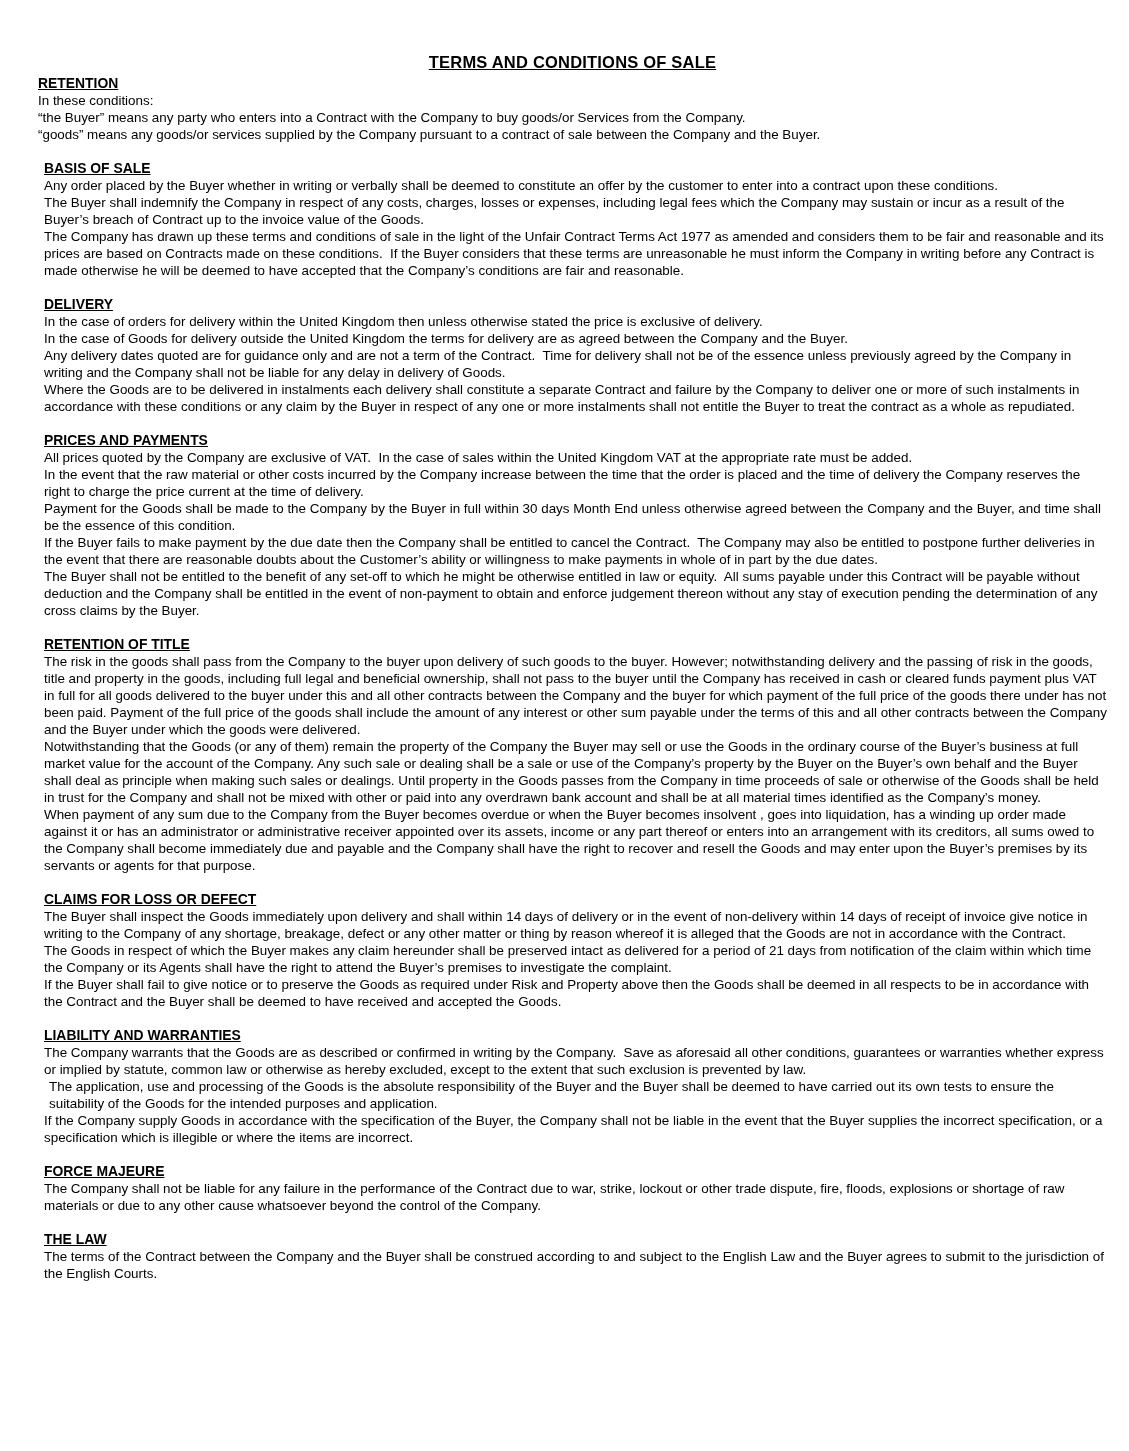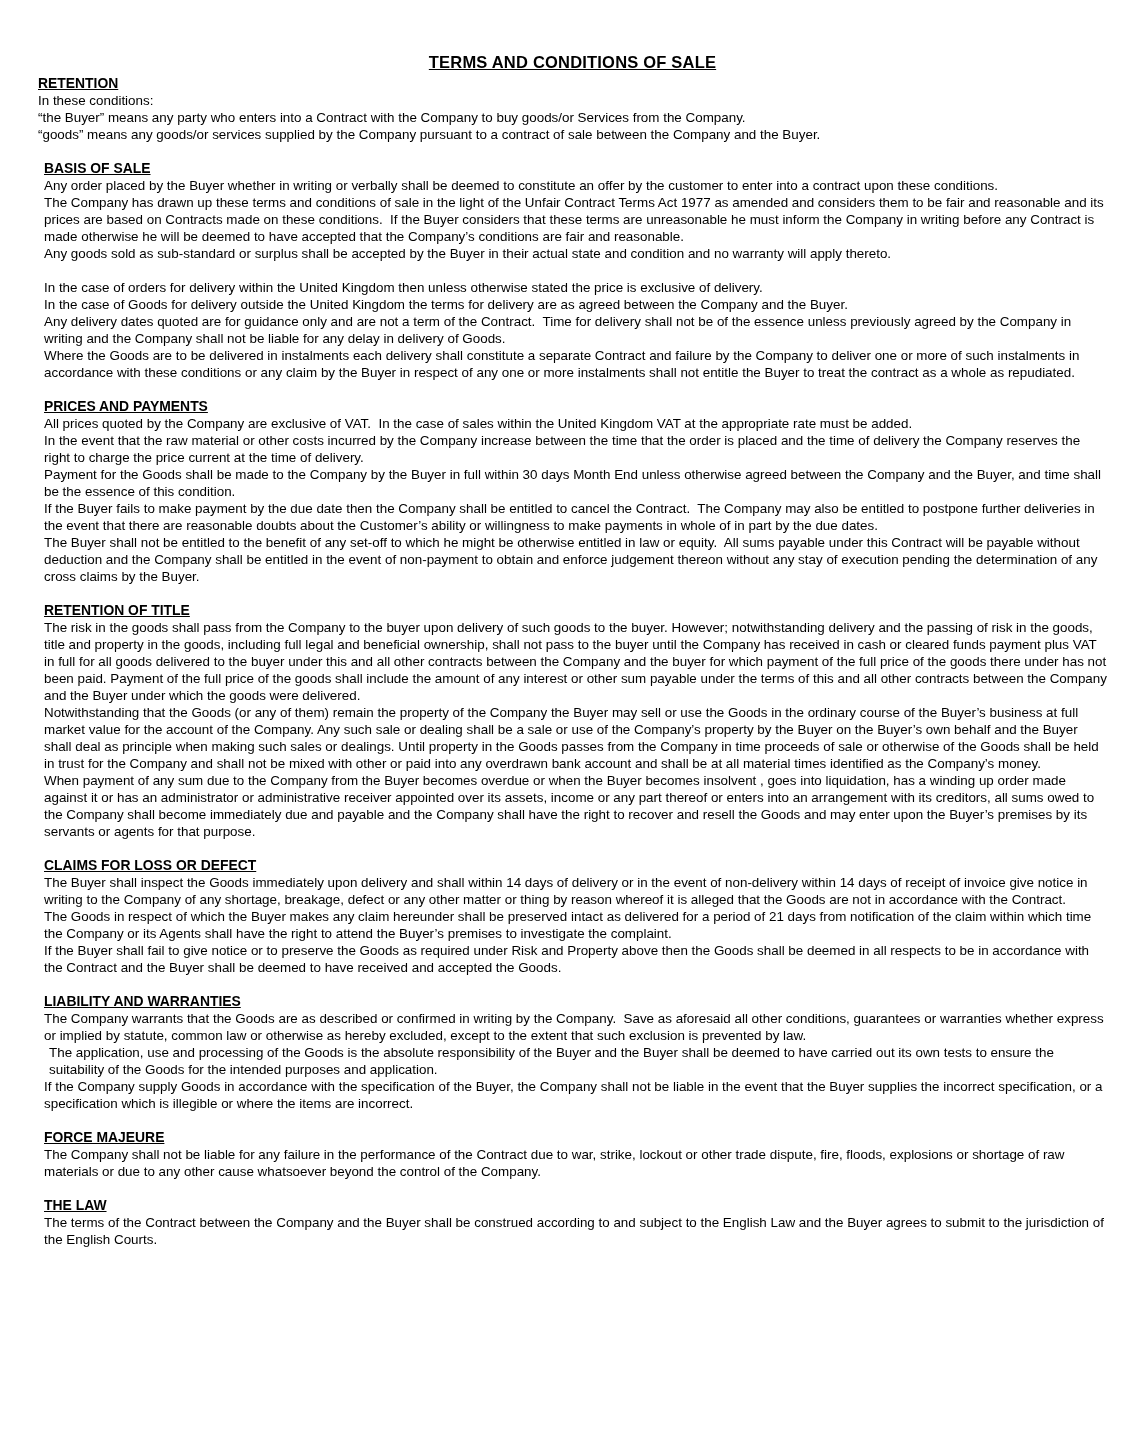--- a/index.html
+++ b/index.html
@@ -60,24 +60,25 @@
   <div>
       <section>
         <h2 class="sec-heading">RETENTION</h2>
         <p class="para">In these conditions:</p>
         <p class="para">“the Buyer” means any party who enters into a Contract with the Company to buy goods/or Services from the Company.</p>
         <p class="para">“goods” means any goods/or services supplied by the Company pursuant to a contract of sale between the Company and the Buyer.</p>
       </section>
       <section>
         <h2 class="sec-heading">BASIS OF SALE</h2>
         <p class="para">Any order placed by the Buyer whether in writing or verbally shall be deemed to constitute an offer by the customer to enter into a contract upon these conditions.</p>
+        <p class="para">The Buyer shall indemnify the Company in respect of any costs, charges, losses or expenses, including legal fees which the Company may sustain or incur as a result of the Buyer’s breach of Contract up to the invoice value of the Goods.</p>
         <p class="para">The Company has drawn up these terms and conditions of sale in the light of the Unfair Contract Terms Act 1977 as amended and considers them to be fair and reasonable and its prices are based on Contracts made on these conditions.  If the Buyer considers that these terms are unreasonable he must inform the Company in writing before any Contract is made otherwise he will be deemed to have accepted that the Company’s conditions are fair and reasonable.</p>
-        <p class="para">Any goods sold as sub-standard or surplus shall be accepted by the Buyer in their actual state and condition and no warranty will apply thereto.</p>
       </section>
       <section>
+        <h2 class="sec-heading">DELIVERY</h2>
         <p class="para">In the case of orders for delivery within the United Kingdom then unless otherwise stated the price is exclusive of delivery.</p>
         <p class="para">In the case of Goods for delivery outside the United Kingdom the terms for delivery are as agreed between the Company and the Buyer.</p>
         <p class="para">Any delivery dates quoted are for guidance only and are not a term of the Contract.  Time for delivery shall not be of the essence unless previously agreed by the Company in writing and the Company shall not be liable for any delay in delivery of Goods.</p>
         <p class="para">Where the Goods are to be delivered in instalments each delivery shall constitute a separate Contract and failure by the Company to deliver one or more of such instalments in accordance with these conditions or any claim by the Buyer in respect of any one or more instalments shall not entitle the Buyer to treat the contract as a whole as repudiated.</p>
       </section>
       <section>
         <h2 class="sec-heading">PRICES AND PAYMENTS</h2>
         <p class="para">All prices quoted by the Company are exclusive of VAT.  In the case of sales within the United Kingdom VAT at the appropriate rate must be added.</p>
         <p class="para">In the event that the raw material or other costs incurred by the Company increase between the time that the order is placed and the time of delivery the Company reserves the right to charge the price current at the time of delivery.</p>
         <p class="para">Payment for the Goods shall be made to the Company by the Buyer in full within 30 days Month End unless otherwise agreed between the Company and the Buyer, and time shall be the essence of this condition.</p>

